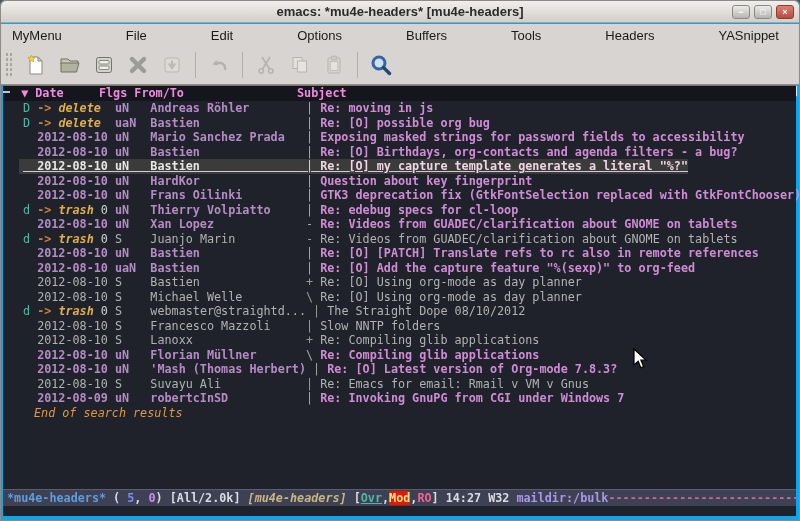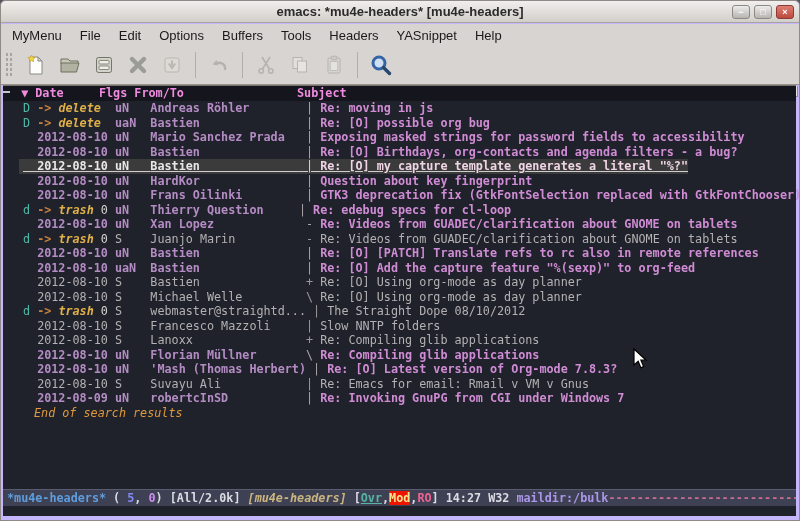--- a/index.html
+++ b/index.html
@@ -1,33 +1,33 @@
 <!DOCTYPE html>
 <html><head>
 <meta charset="utf-8">
 <style>
   html,body{margin:0;padding:0;background:#555;}
   *{box-sizing:border-box;}
-  .window{position:relative;width:800px;height:521px;background:#c4b5fd;
+  .window{position:relative;width:800px;height:521px;background:#0ea5e9;
     border:1px solid #8f8a85;border-radius:5px 5px 0 0;overflow:hidden;
     font-family:"Liberation Sans",sans-serif;}
   
   .titlebar{position:absolute;left:0;top:0;width:100%;height:22px;
     background:linear-gradient(#f1efed,#d2cec9);border-bottom:1px solid #aaa49e;
     border-radius:5px 5px 0 0;}
   .title{position:absolute;left:0;right:0;top:3px;text-align:center;
     font-size:13px;font-weight:bold;color:#2b2b2b;}
   .controls{position:absolute;right:5px;top:4px;display:flex;gap:4px;}
   .wbtn{width:18px;height:14px;border-radius:3px;border:1px solid #8d8a86;
     background:linear-gradient(#ececec,#b7b4b0);color:#fff;font-size:9px;
     line-height:12px;text-align:center;font-weight:bold;cursor:default;}
   .wbtn.close{background:linear-gradient(#dd7f74,#bb4a3e);border-color:#8c3a32;}
   
   .menubar{position:absolute;left:0;top:23px;width:100%;height:22px;
-    background:#d8d4d1;display:flex;align-items:center;padding-left:2px;}
+    background:#d8d4d1;display:flex;align-items:center;padding-left:2px;gap:46px;}
   .menu-item{font-size:13px;color:#1a1a1a;padding:2px 9px;}
   
   .toolbar{position:absolute;left:0;top:45px;width:100%;height:39px;
     background:#d8d4d1;border-bottom:1px solid #96918b;
     display:flex;align-items:center;}
   .gripper{width:7px;height:26px;margin:0 7px 0 4px;
     background-image:radial-gradient(#a8a49f 1px,transparent 1.2px);
     background-size:4px 5px;}
   .tbtn{width:34px;height:30px;display:flex;align-items:center;justify-content:center;}
   .tsep{width:1px;height:26px;background:#b2aeaa;margin:0 6px;}
@@ -177,21 +177,21 @@
   <div class="buffer">
     <div class="header-line">  ▼ Date     Flgs From/To                Subject</div>
     <div class="rows">
         <div class="row unread"><span class="mark-char">D</span><span class="mark-arrow"> -&gt; </span><span class="mark-action">delete</span><span class="mark-extra"> </span><span class="f-flags"> uN   </span><span class="f-from">Andreas Röhler       </span><span class="f-sep"> | </span><span class="f-subject">Re: moving in js</span></div>
         <div class="row unread"><span class="mark-char">D</span><span class="mark-arrow"> -&gt; </span><span class="mark-action">delete</span><span class="mark-extra"> </span><span class="f-flags"> uaN  </span><span class="f-from">Bastien              </span><span class="f-sep"> | </span><span class="f-subject">Re: [O] possible org bug</span></div>
         <div class="row unread"><span class="f-date">  2012-08-10</span><span class="f-flags"> uN   </span><span class="f-from">Mario Sanchez Prada  </span><span class="f-sep"> | </span><span class="f-subject">Exposing masked strings for password fields to accessibility</span></div>
         <div class="row unread"><span class="f-date">  2012-08-10</span><span class="f-flags"> uN   </span><span class="f-from">Bastien              </span><span class="f-sep"> | </span><span class="f-subject">Re: [O] Birthdays, org-contacts and agenda filters - a bug?</span></div>
         <div class="row unread current"><span class="f-date">  2012-08-10</span><span class="f-flags"> uN   </span><span class="f-from">Bastien              </span><span class="f-sep"> | </span><span class="f-subject">Re: [O] my capture template generates a literal "%?"</span></div>
         <div class="row unread"><span class="f-date">  2012-08-10</span><span class="f-flags"> uN   </span><span class="f-from">HardKor              </span><span class="f-sep"> | </span><span class="f-subject">Question about key fingerprint</span></div>
         <div class="row unread"><span class="f-date">  2012-08-10</span><span class="f-flags"> uN   </span><span class="f-from">Frans Oilinki        </span><span class="f-sep"> | </span><span class="f-subject">GTK3 deprecation fix (GtkFontSelection replaced with GtkFontChooser)</span></div>
-        <div class="row unread"><span class="mark-char">d</span><span class="mark-arrow"> -&gt; </span><span class="mark-action">trash</span><span class="mark-extra"> 0</span><span class="f-flags"> uN   </span><span class="f-from">Thierry Question    </span><span class="f-sep"> | </span><span class="f-subject">Re: edebug specs for cl-loop</span></div>
+        <div class="row unread"><span class="mark-char">d</span><span class="mark-arrow"> -&gt; </span><span class="mark-action">trash</span><span class="mark-extra"> 0</span><span class="f-flags"> uN   </span><span class="f-from">Thierry Volpiatto    </span><span class="f-sep"> | </span><span class="f-subject">Re: edebug specs for cl-loop</span></div>
         <div class="row unread"><span class="f-date">  2012-08-10</span><span class="f-flags"> uN   </span><span class="f-from">Xan Lopez            </span><span class="f-sep"> - </span><span class="f-subject">Re: Videos from GUADEC/clarification about GNOME on tablets</span></div>
         <div class="row seen"><span class="mark-char">d</span><span class="mark-arrow"> -&gt; </span><span class="mark-action">trash</span><span class="mark-extra"> 0</span><span class="f-flags"> S    </span><span class="f-from">Juanjo Marin         </span><span class="f-sep"> - </span><span class="f-subject">Re: Videos from GUADEC/clarification about GNOME on tablets</span></div>
         <div class="row unread"><span class="f-date">  2012-08-10</span><span class="f-flags"> uN   </span><span class="f-from">Bastien              </span><span class="f-sep"> | </span><span class="f-subject">Re: [O] [PATCH] Translate refs to rc also in remote references</span></div>
         <div class="row unread"><span class="f-date">  2012-08-10</span><span class="f-flags"> uaN  </span><span class="f-from">Bastien              </span><span class="f-sep"> | </span><span class="f-subject">Re: [O] Add the capture feature "%(sexp)" to org-feed</span></div>
         <div class="row seen"><span class="f-date">  2012-08-10</span><span class="f-flags"> S    </span><span class="f-from">Bastien              </span><span class="f-sep"> + </span><span class="f-subject">Re: [O] Using org-mode as day planner</span></div>
         <div class="row seen"><span class="f-date">  2012-08-10</span><span class="f-flags"> S    </span><span class="f-from">Michael Welle        </span><span class="f-sep"> \ </span><span class="f-subject">Re: [O] Using org-mode as day planner</span></div>
         <div class="row seen"><span class="mark-char">d</span><span class="mark-arrow"> -&gt; </span><span class="mark-action">trash</span><span class="mark-extra"> 0</span><span class="f-flags"> S    </span><span class="f-from">webmaster@straightd...</span><span class="f-sep"> | </span><span class="f-subject">The Straight Dope 08/10/2012</span></div>
         <div class="row seen"><span class="f-date">  2012-08-10</span><span class="f-flags"> S    </span><span class="f-from">Francesco Mazzoli    </span><span class="f-sep"> | </span><span class="f-subject">Slow NNTP folders</span></div>
         <div class="row seen"><span class="f-date">  2012-08-10</span><span class="f-flags"> S    </span><span class="f-from">Lanoxx               </span><span class="f-sep"> + </span><span class="f-subject">Re: Compiling glib applications</span></div>
         <div class="row unread"><span class="f-date">  2012-08-10</span><span class="f-flags"> uN   </span><span class="f-from">Florian Müllner      </span><span class="f-sep"> \ </span><span class="f-subject">Re: Compiling glib applications</span></div>

